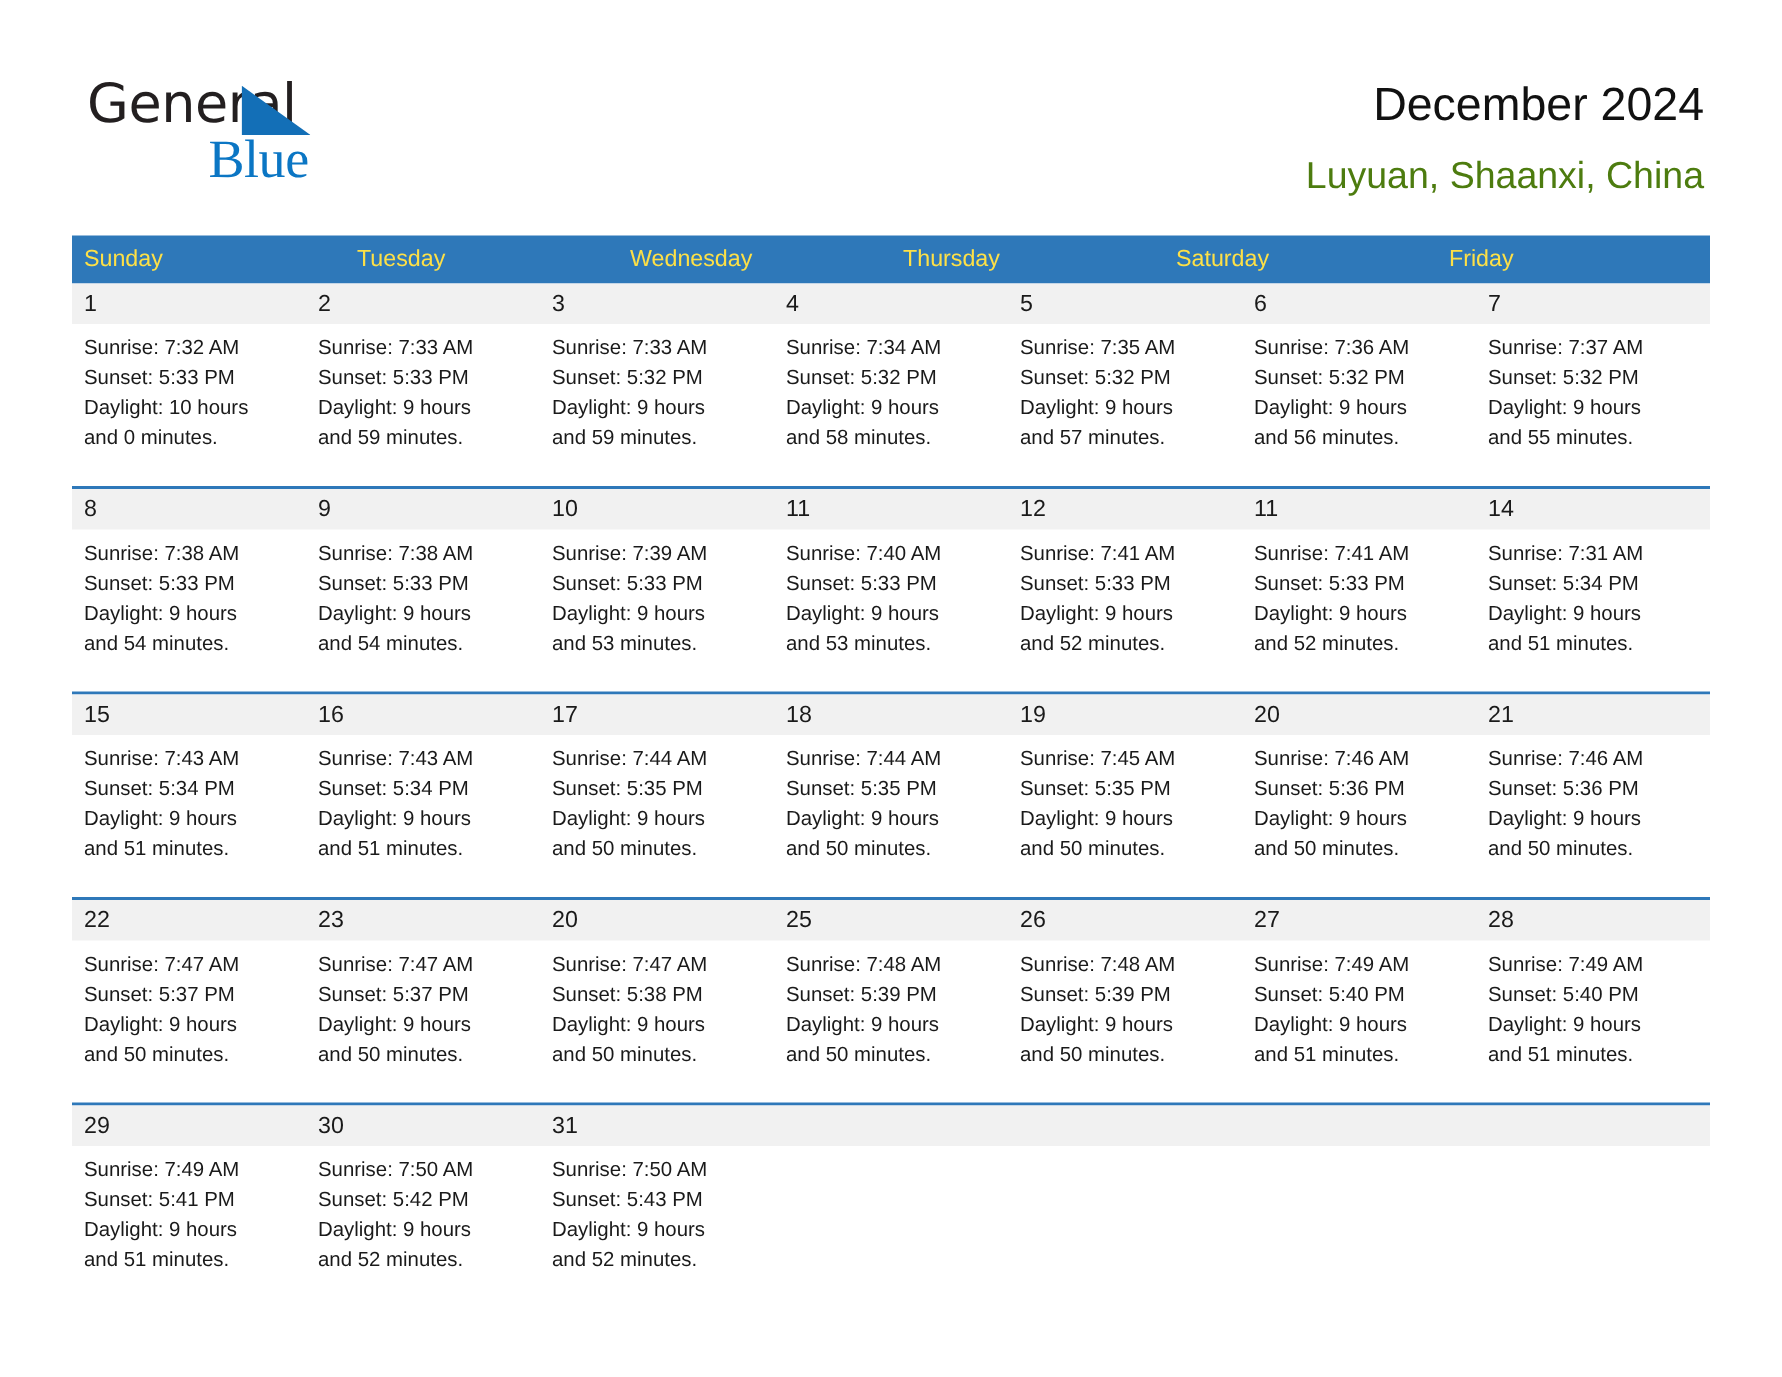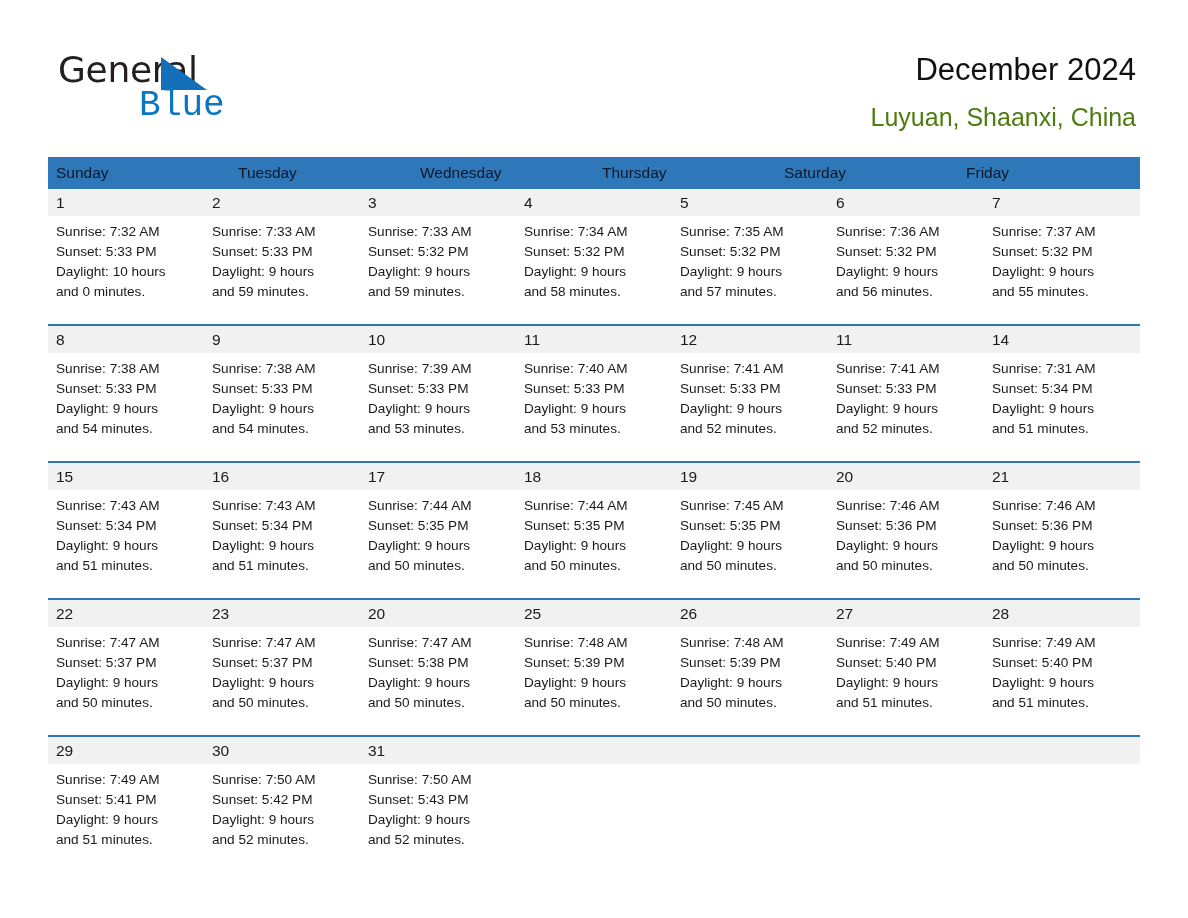--- a/index.html
+++ b/index.html
@@ -58,21 +58,21 @@
     clip-path: polygon(0 100%, 100% 100%, 0 0);
   }
   .logo-blue {
     position: absolute;
     left: 81px;
     top: 44px;
     font-size: 36px;
     line-height: 36px;
     letter-spacing: -0.3px;
     color: #0b76c4;
-    font-family: Liberation Mono, monospace;
+    font-family: Liberation Serif, serif;
     font-weight: 400;
   }
 
   .titles {
     text-align: right;
     flex: 0 0 auto;
     padding-top: 2px;
   }
   .title-month {
     font-size: 31px;
@@ -98,21 +98,21 @@
     width: 1092px;
   }
 
   .dow-row {
     display: flex;
     background: #2e78b9;
     height: 32px;
   }
   .dow {
     flex: 1 1 0;
-    color: #0f172a;
+    color: #fde047;
     font-size: 15.5px;
     line-height: 32px;
     padding-left: 8px;
     box-sizing: border-box;
     white-space: nowrap;
     overflow: hidden;
   }
 
   .week {
     display: flex;

